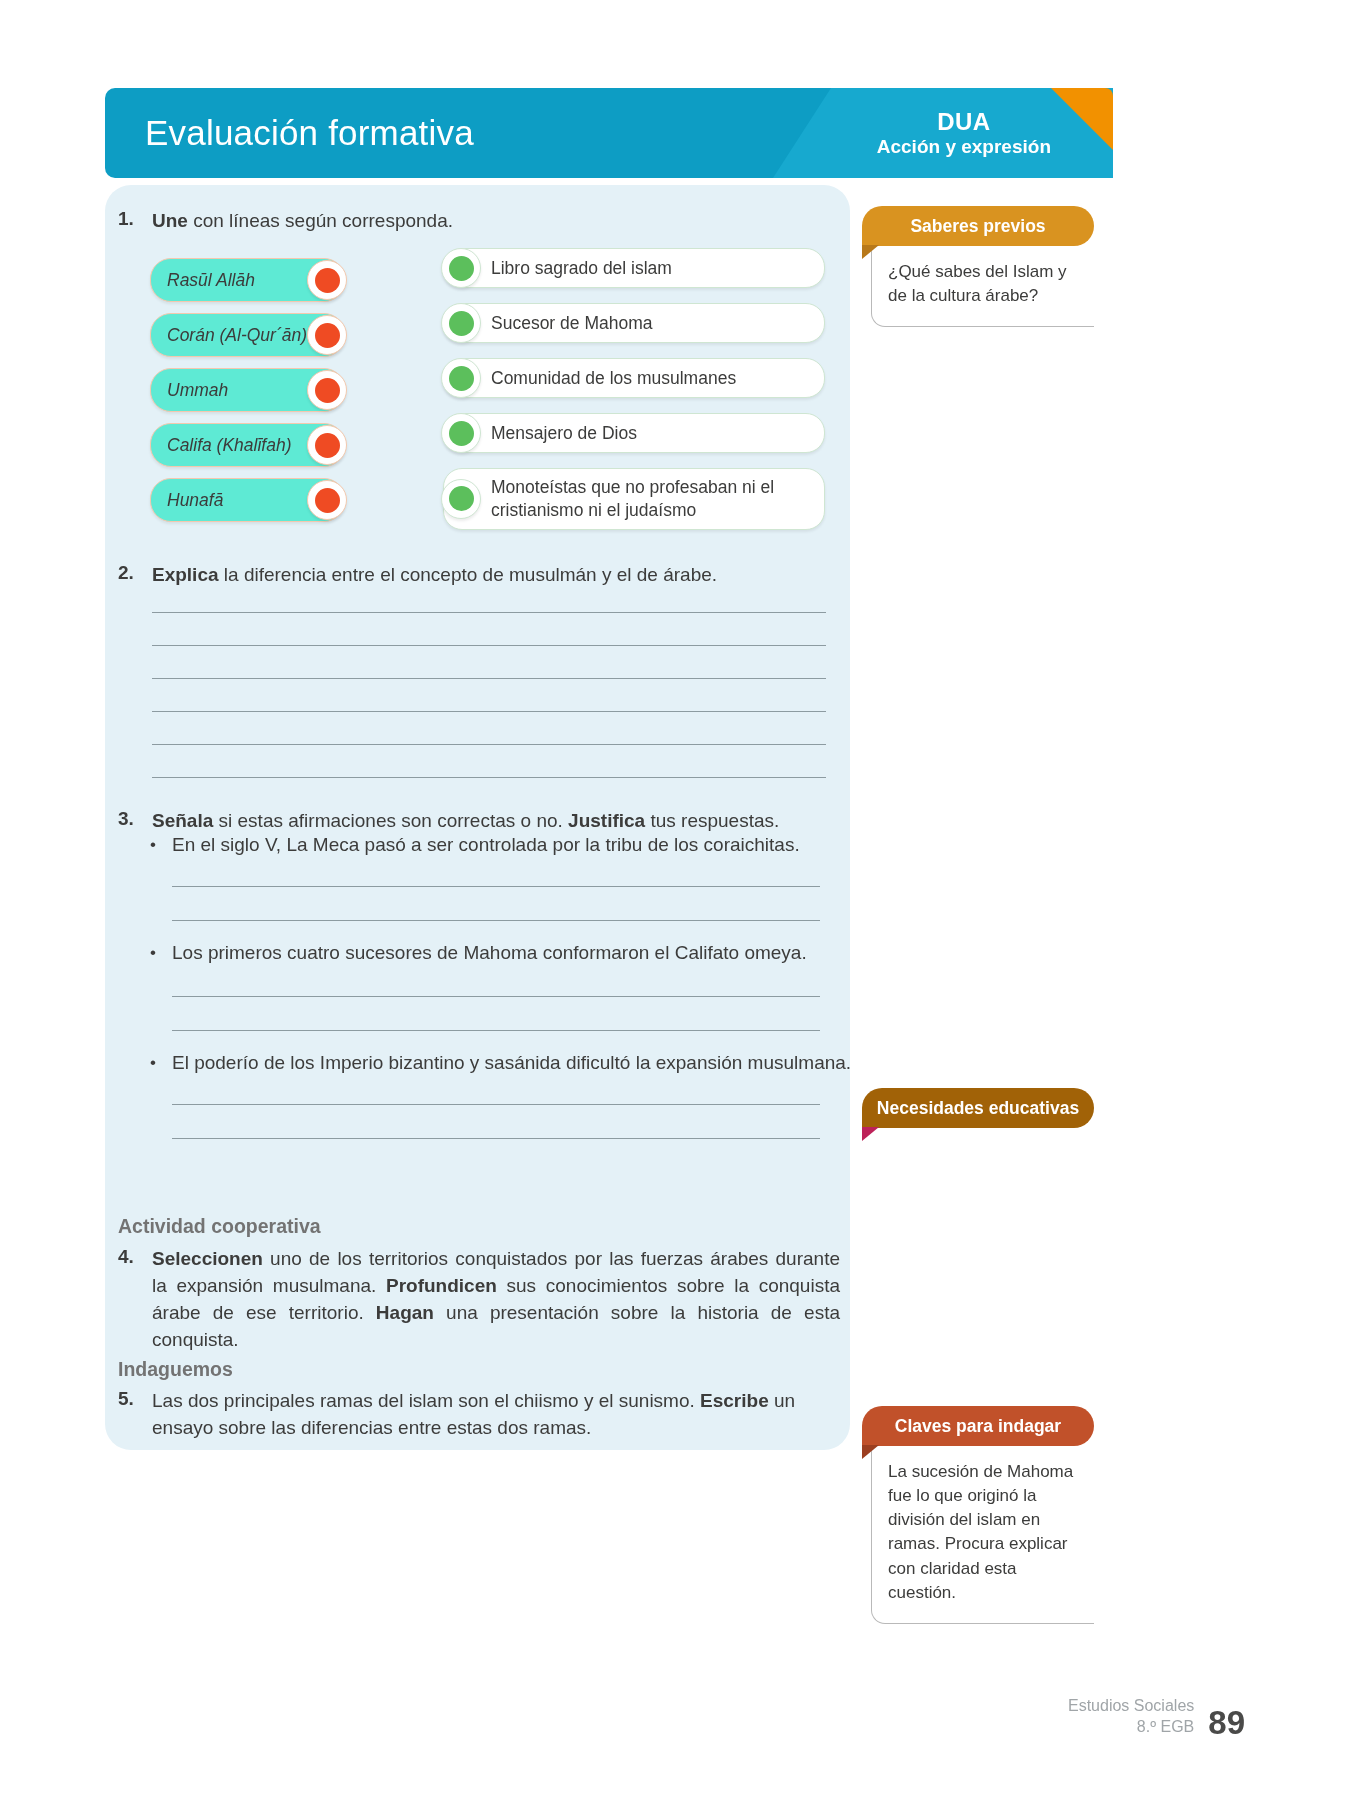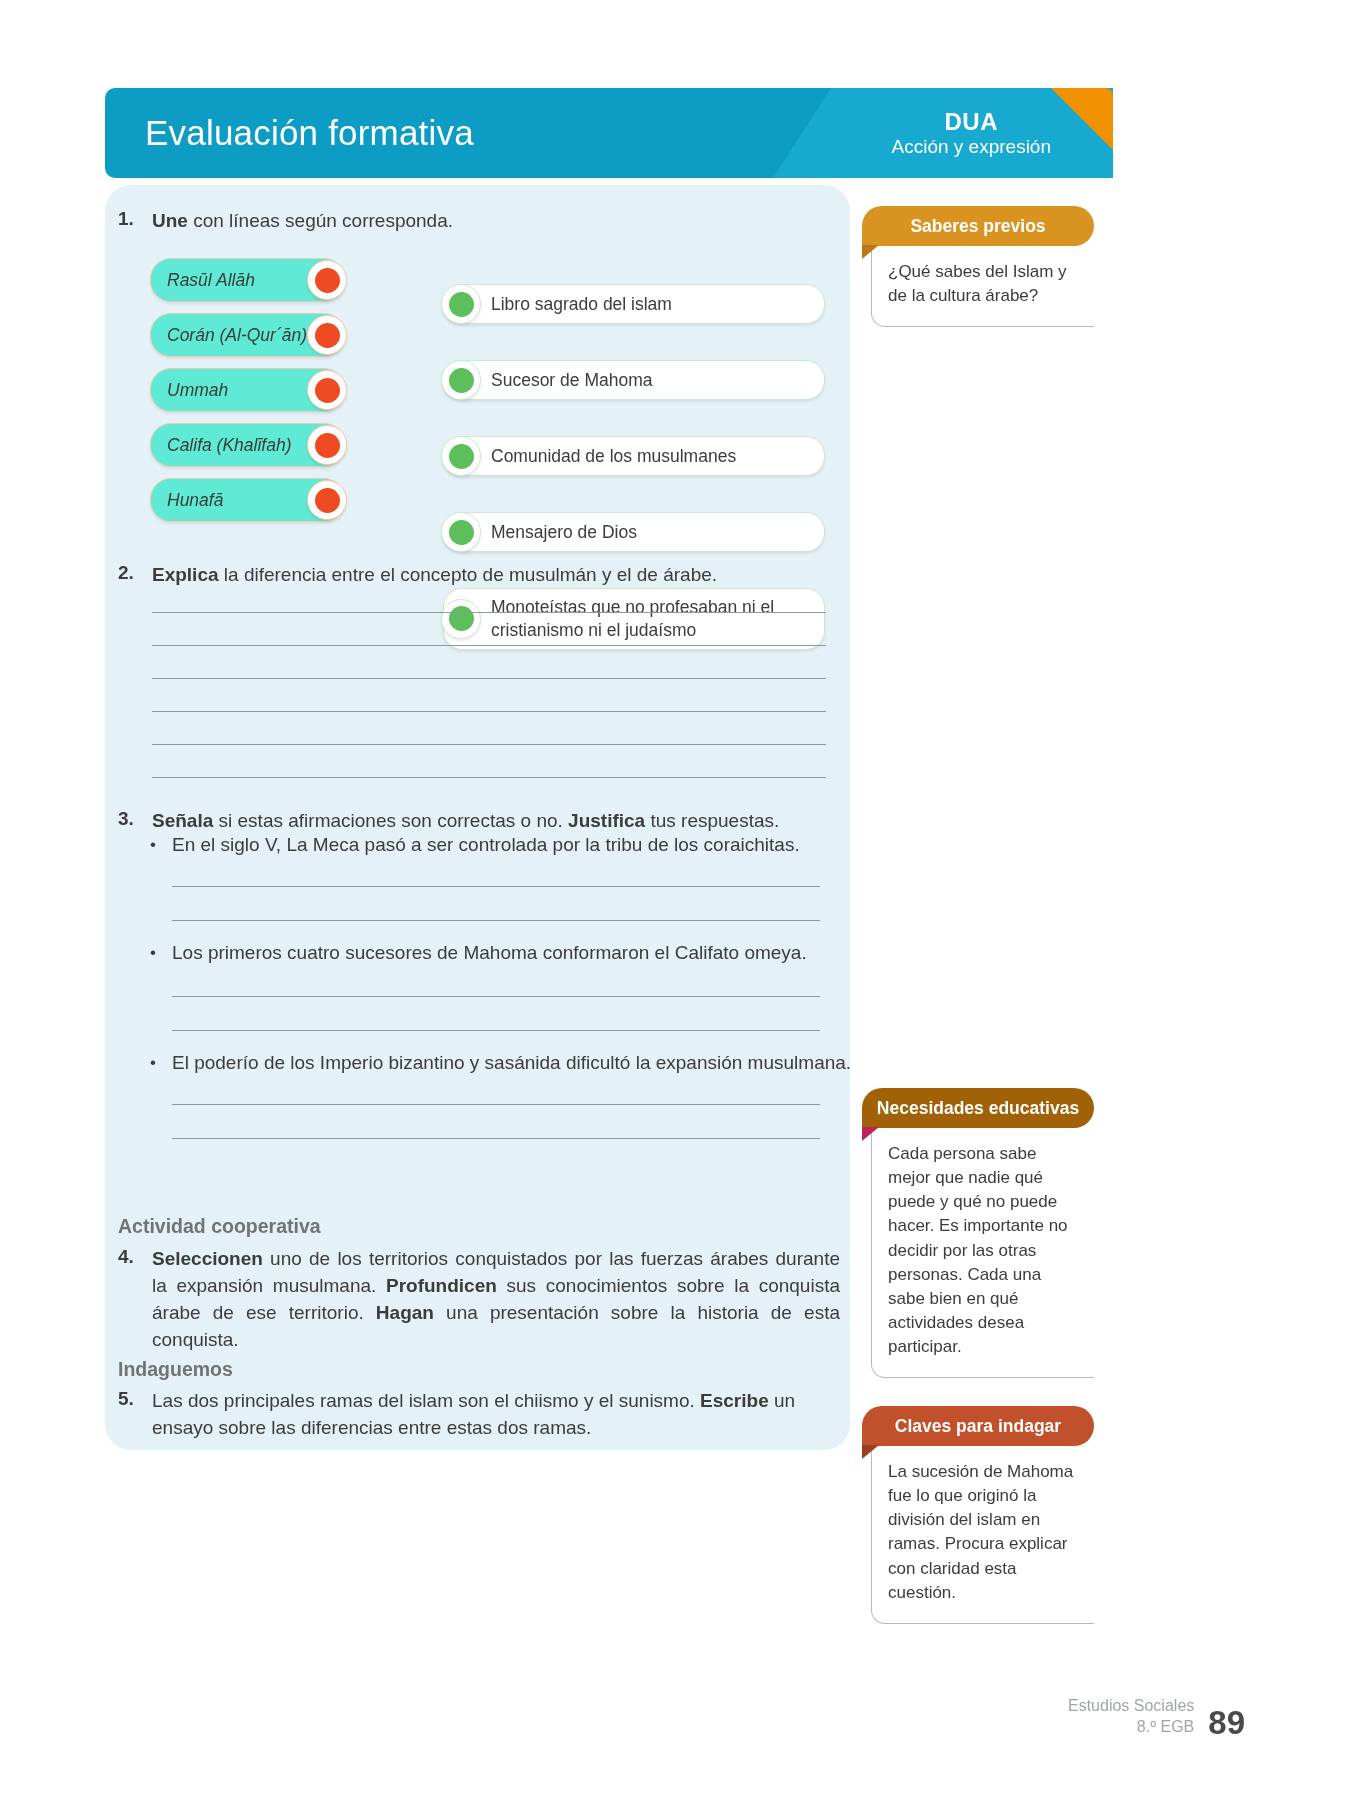--- a/index.html
+++ b/index.html
@@ -67,21 +67,21 @@
     color: #ffffff;
     line-height: 1.18;
   }
   .banner-dua {
     font-size: 24px;
     font-weight: bold;
     letter-spacing: .5px;
   }
   .banner-sub {
     font-size: 19px;
-    font-weight: normal;
+    font-weight: bold;
   }
 
   
   .panel {
     position: absolute;
     left: 105px;
     top: 185px;
     width: 745px;
     height: 1265px;
     background: #e4f1f7;
@@ -167,21 +167,20 @@
     min-height: 38px;
     margin-bottom: 15px;
     background: #ffffff;
     border: 1.2px solid #cfe6d2;
     border-radius: 19px;
     display: flex;
     align-items: center;
     padding-left: 47px;
     padding-right: 14px;
     box-shadow: 0 2px 3px rgba(0,0,0,.07);
-    margin-top: 36px;
   }
   .pill-r.tall { min-height: 54px; }
   .pill-r .lab {
     font-size: 17.5px;
     line-height: 1.3;
     color: #3c3c3b;
     padding: 7px 0;
   }
   .dot-g {
     position: absolute;
@@ -437,21 +436,20 @@
     <span class="callout-fold" style="background:#b8791a;"></span>
   </div>
   <div class="callout-body">¿Qué sabes del Islam y de la cultura árabe?</div>
 </div>
 
 <div class="callout" style="left:862px; top:1088px;">
   <div class="callout-tab" style="background:#a16207;">
     <span>Necesidades educativas</span>
     <span class="callout-fold" style="background:#bd2259;"></span>
   </div>
-  <div class="callout-body">Cada persona sabe mejor que nadie qué puede y qué no puede hacer. Es importante no decidir por las otras personas. Cada una sabe bien en qué actividades desea participar.</div>
 </div>
 
 <div class="callout" style="left:862px; top:1406px;">
   <div class="callout-tab" style="background:#c1512a;">
     <span>Claves para indagar</span>
     <span class="callout-fold" style="background:#9c3f20;"></span>
   </div>
   <div class="callout-body">La sucesión de Mahoma fue lo que originó la división del islam en ramas. Procura explicar con claridad esta cuestión.</div>
 </div>
 

